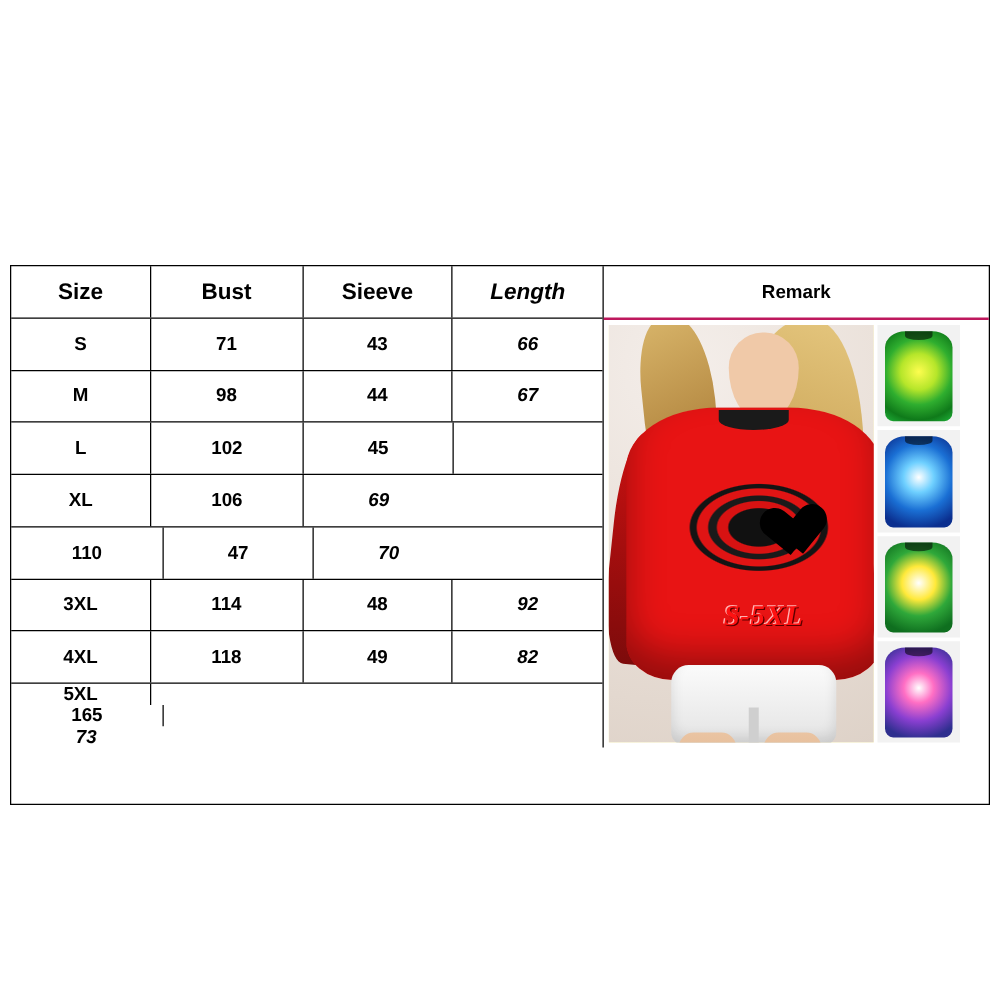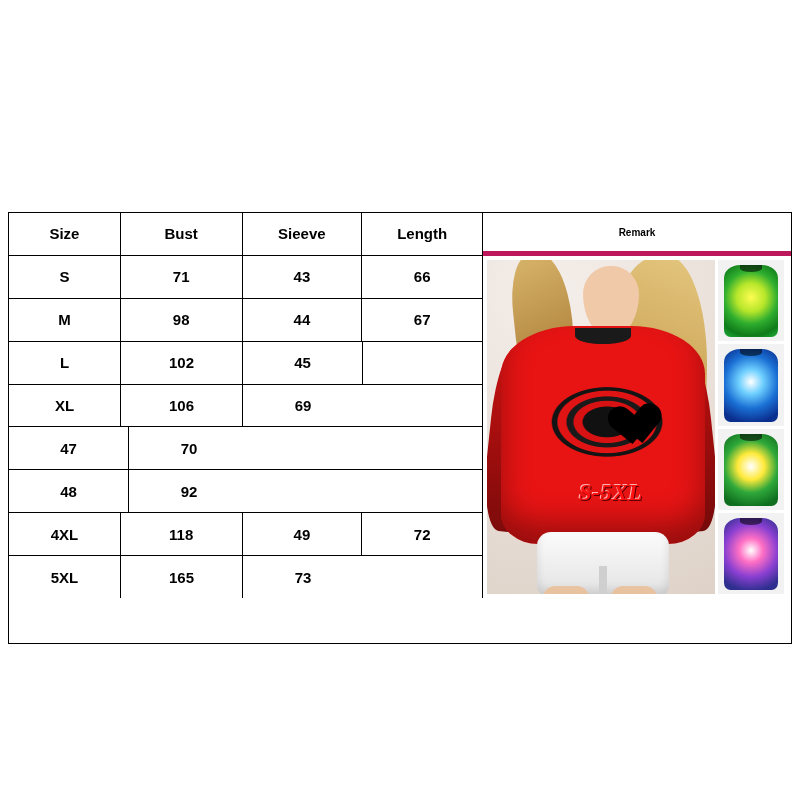--- a/index.html
+++ b/index.html
@@ -41,69 +41,69 @@
     box-sizing: border-box;
   }
 
   .row {
     display: flex;
     flex-direction: row;
     flex: 1 1 0;
     border-bottom: 1px solid #000;
     box-sizing: border-box;
   }
-  .row:last-child { border-bottom: none; }
+  .row:last-child { border-bottom: none; flex-direction: column; }
 
   .cell {
     display: flex;
     align-items: center;
     justify-content: center;
     border-right: 1px solid #000;
     box-sizing: border-box;
     font-weight: bold;
     font-size: 15px;
     color: #000;
   }
   .cell.c0 { width: 112px; }
   .cell.c1 { width: 122px; }
   .cell.c2 { width: 120px; }
-  .cell.c3 { width: 120px; border-right: none; }
-
-  .header .cell { font-size: 15px; }
+  .cell.c3 { width: 120px; border-right: none; font-style: italic; }
+
+  .header .cell { font-size: 18px; }
 
   .remark-side {
     width: 308px;
     display: flex;
     flex-direction: column;
     box-sizing: border-box;
   }
   .remark-header {
     height: 43px;
     display: flex;
     align-items: center;
     justify-content: center;
-    border-bottom: 5px solid #be185d;
+    border-bottom: 2px solid #be185d;
     font-weight: bold;
-    font-size: 10px;
+    font-size: 15px;
     box-sizing: border-box;
   }
   .remark-body {
     flex: 1 1 auto;
     position: relative;
     padding: 4px;
     box-sizing: border-box;
     display: flex;
     flex-direction: row;
     gap: 3px;
   }
 
   
   .photo {
     position: relative;
-    width: 228px;
+    width: 212px;
     height: 100%;
     overflow: hidden;
     background: #fef9c3;
   }
   .photo .bg {
     position: absolute;
     inset: 0;
     background:
       radial-gradient(circle at 30% 10%, #f4eeea 0%, #e8ded6 60%, #ded2c8 100%);
   }
@@ -297,34 +297,37 @@
         <div class="cell c2">45</div>
       </div>
 
       <div class="row">
         <div class="cell c0">XL</div>
         <div class="cell c1">106</div>
         <div class="cell c3">69</div>
       </div>
 
       <div class="row">
+        <div class="cell c1">110</div>
         <div class="cell c2">47</div>
         <div class="cell c3">70</div>
       </div>
 
       <div class="row">
+        <div class="cell c0">3XL</div>
+        <div class="cell c1">114</div>
         <div class="cell c2">48</div>
         <div class="cell c3">92</div>
       </div>
 
       <div class="row">
         <div class="cell c0">4XL</div>
         <div class="cell c1">118</div>
         <div class="cell c2">49</div>
-        <div class="cell c3">72</div>
+        <div class="cell c3">82</div>
       </div>
 
       <div class="row">
         <div class="cell c0">5XL</div>
         <div class="cell c1">165</div>
         <div class="cell c3">73</div>
       </div>
 
     </div>
 

